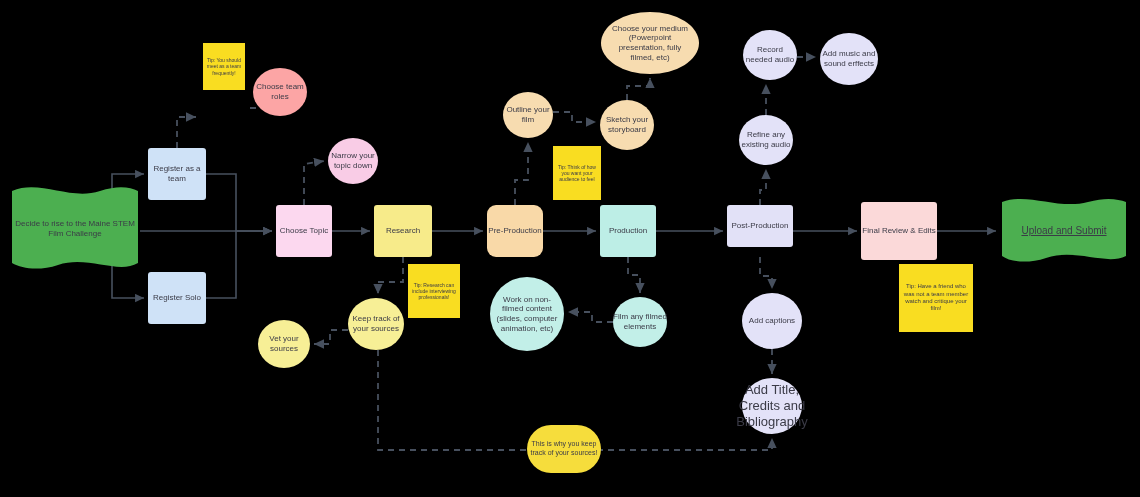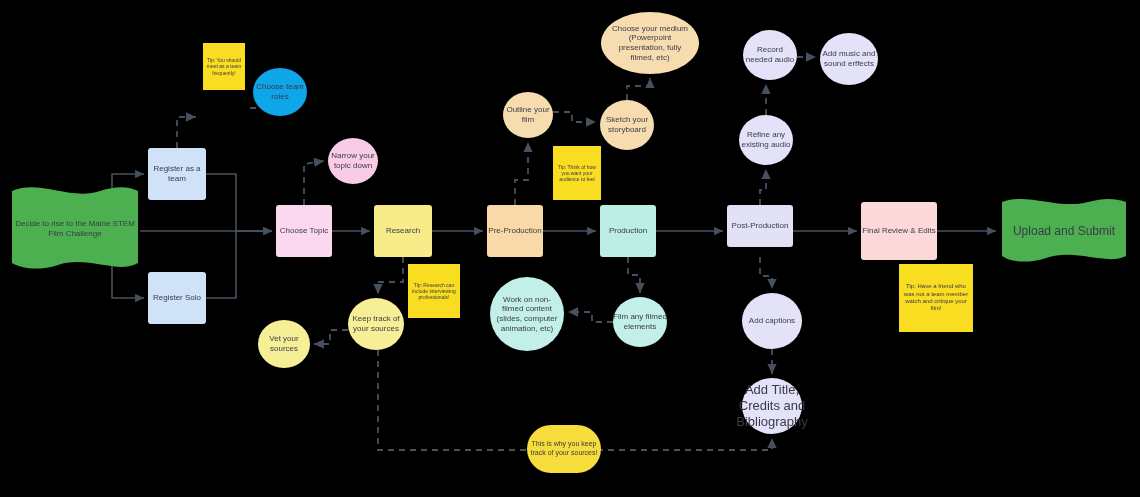--- a/index.html
+++ b/index.html
@@ -70,21 +70,21 @@
 
   <div class="node rect" style="left:148px;top:272px;width:58px;height:52px;background:#cfe2f7;font-size:8px;">
     <span>Register Solo</span>
   </div>
 
   <div class="node rect" style="left:148px;top:148px;width:58px;height:52px;background:#cfe2f7;font-size:8px;">
     <span>Register as a team</span>
   </div>
 
 
-  <div class="node ellipse" style="left:253px;top:68px;width:54px;height:48px;background:#0ea5e9;font-size:8px;">
+  <div class="node ellipse" style="left:253px;top:68px;width:54px;height:48px;background:#fca5a5;font-size:8px;">
     <span>Choose team roles</span>
   </div>
 
   <div class="node note" style="left:203px;top:43px;width:42px;height:47px;background:#f9dd21;font-size:5px;color:#3b3b47;padding:3px;">
     <span>Tip: You should meet as a team frequently!</span>
   </div>
 
   <div class="node rect" style="left:276px;top:205px;width:56px;height:52px;background:#fcd8ef;font-size:8px;">
     <span>Choose Topic</span>
   </div>
@@ -102,21 +102,21 @@
   </div>
 
   <div class="node ellipse" style="left:348px;top:298px;width:56px;height:52px;background:#f7ef96;font-size:8px;">
     <span>Keep track of your sources</span>
   </div>
 
   <div class="node ellipse" style="left:258px;top:320px;width:52px;height:48px;background:#f7ef96;font-size:8px;">
     <span>Vet your sources</span>
   </div>
 
-  <div class="node rect" style="left:487px;top:205px;width:56px;height:52px;background:#f9d9a8;font-size:8px;">
+  <div class="node rect" style="left:487px;top:205px;width:56px;height:52px;background:#f9d9a8;font-size:8px;border-radius:9px;">
     <span>Pre-Production</span>
   </div>
 
   <div class="node ellipse" style="left:503px;top:92px;width:50px;height:46px;background:#f7dcb0;font-size:8px;">
     <span>Outline your film</span>
   </div>
 
   <div class="node note" style="left:553px;top:146px;width:48px;height:54px;background:#f9dd21;font-size:5px;padding:3px;">
     <span>Tip: Think of how you want your audience to feel</span>
   </div>
@@ -166,21 +166,21 @@
   </div>
 
   <div class="node rect" style="left:861px;top:202px;width:76px;height:58px;background:#fbd9d9;font-size:8px;">
     <span>Final Review &amp; Edits</span>
   </div>
 
   <div class="node note" style="left:899px;top:264px;width:74px;height:68px;background:#f9dd21;font-size:6px;padding:4px;">
     <span>Tip: Have a friend who was not a team member watch and critique your film!</span>
   </div>
 
-  <div class="node flag" style="left:1000px;top:196px;width:128px;height:70px;font-size:12px;">
+  <div class="node flag" style="left:1000px;top:196px;width:128px;height:70px;font-size:10px;text-decoration:underline;">
     <svg class="flagsvg" viewBox="0 0 128 70" preserveAspectRatio="none">
       <path d="M2,6 C28,-4 58,14 88,6 C106,1 118,3 126,6 L126,60 C106,70 76,52 46,62 C28,68 10,66 2,60 Z" fill="#4caf50"></path>
     </svg>
     <span class="lbl">Upload and Submit</span>
   </div>
 
   <div class="node pill" style="left:527px;top:425px;width:74px;height:48px;background:#f6dd3c;font-size:7px;padding:0 3px;">
     <span>This is why you keep track of your sources!</span>
   </div>
 

